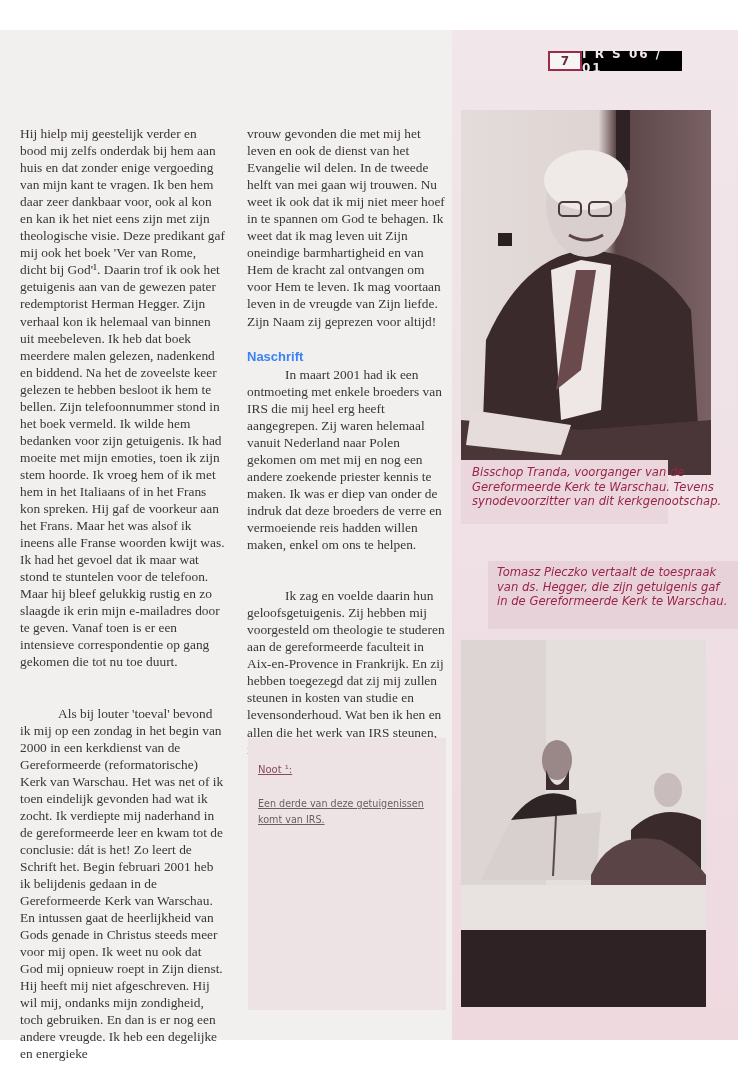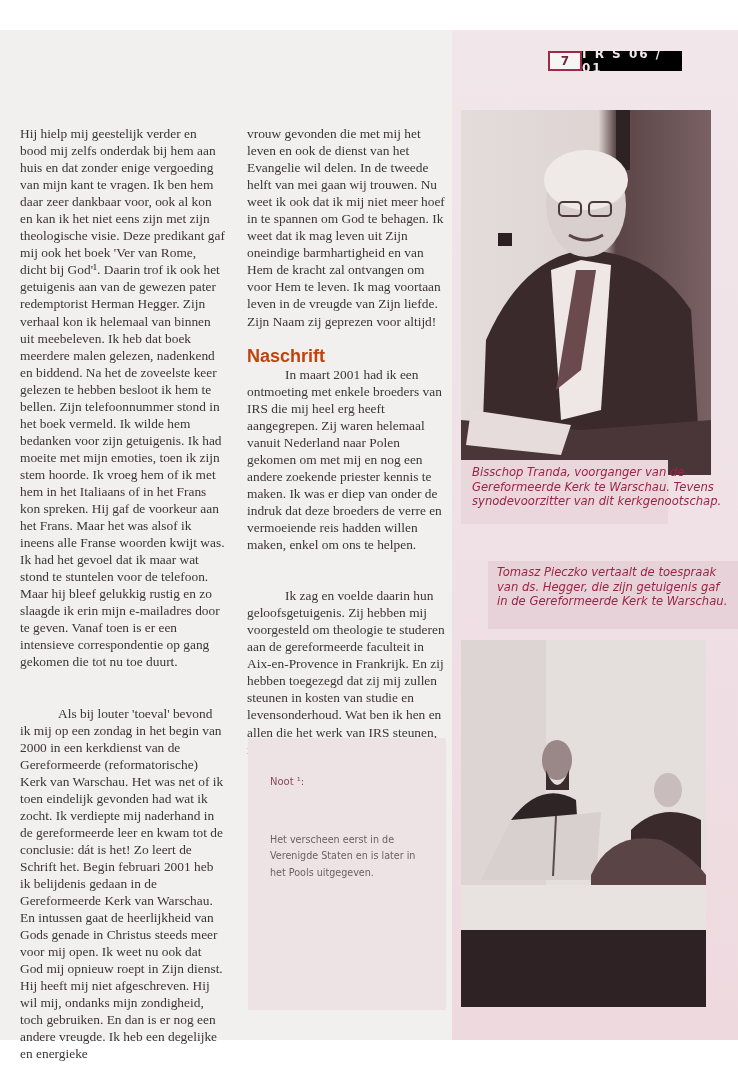--- a/index.html
+++ b/index.html
@@ -31,33 +31,33 @@
   .col {
     position: absolute; font-family: "Liberation Serif", serif; font-size: 13.4px;
     line-height: 17.05px; color: #3c3535; margin-top: 17px;
   }
   .col p { margin: 0; }
   .col1 { left: 20px; top: 108px; width: 205px; }
   .col2 { left: 247px; top: 108px; width: 200px; }
   .indent { text-indent: 38px; }
   .gap { height: 17px; }
   .heading {
-    font-family: "Liberation Sans", sans-serif; font-weight: bold; color: #c2410c;
-    font-size: 18px; margin: 18px 0 1px 0;
+    font-family: "Liberation Sans", sans-serif; font-weight: bold; color: #3b82f6;
+    font-size: 13px; margin: 18px 0 1px 0;
   }
   .note-box {
     position: absolute; left: 248px; top: 738px; width: 198px; height: 272px;
     background: #ede3e5;
   }
   .note {
     position: absolute; left: 258px; top: 762px; width: 185px;
     font-family: "DejaVu Sans", sans-serif; font-size: 9.6px; line-height: 16.8px; color: #6b5e60;
   }
   .note .label { color: #8a4a5a; font-size: 10px; }
-  .note p { margin: 12px; }
+  .note p { margin: 0; text-decoration: underline; }
   .photo1 {
     position: absolute; left: 461px; top: 110px; width: 250px; height: 365px;
     overflow: hidden; background: #d8cdcd;
   }
   .photo2 {
     position: absolute; left: 461px; top: 640px; width: 245px; height: 367px;
     overflow: hidden; background: #e6e0df;
   }
   .caption {
     position: absolute; font-family: "DejaVu Sans", sans-serif; font-style: italic; font-weight: normal;
@@ -92,21 +92,21 @@
   <p class="indent">In maart 2001 had ik een ontmoeting met enkele broeders van IRS die mij heel erg heeft aangegrepen. Zij waren helemaal vanuit Nederland naar Polen gekomen om met mij en nog een andere zoekende priester kennis te maken. Ik was er diep van onder de indruk dat deze broeders de verre en vermoeiende reis hadden willen maken, enkel om ons te helpen.</p>
   <div class="gap"></div>
   <div class="gap"></div>
   <p class="indent">Ik zag en voelde daarin hun geloofsgetuigenis. Zij hebben mij voorgesteld om theologie te studeren aan de gereformeerde faculteit in Aix-en-Provence in Frankrijk. En zij hebben toegezegd dat zij mij zullen steunen in kosten van studie en levensonderhoud. Wat ben ik hen en allen die het werk van IRS steunen, intens dankbaar!</p>
 </div>
 
 <div class="note-box"></div>
 <div class="note">
   <p class="label">Noot ¹:</p>
   <p style="height:16.8px"></p>
-  <p>Het verscheen eerst in de Verenigde Staten en is later in het Pools uitgegeven.</p>
+  <p>Een derde van deze getuigenissen komt van IRS.</p>
 </div>
 
 <div class="photo1">
   <svg width="250" height="365" viewBox="0 0 250 365">
     <defs>
       <linearGradient id="bg1" x1="0" y1="0" x2="1" y2="0">
         <stop offset="0" stop-color="#e4dcda"></stop>
         <stop offset="0.55" stop-color="#ded5d3"></stop>
         <stop offset="0.62" stop-color="#5a4446"></stop>
         <stop offset="1" stop-color="#7a6264"></stop>

